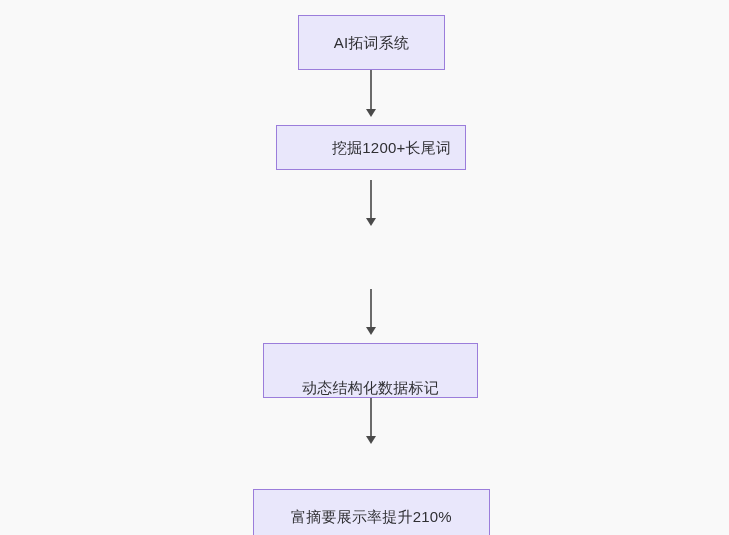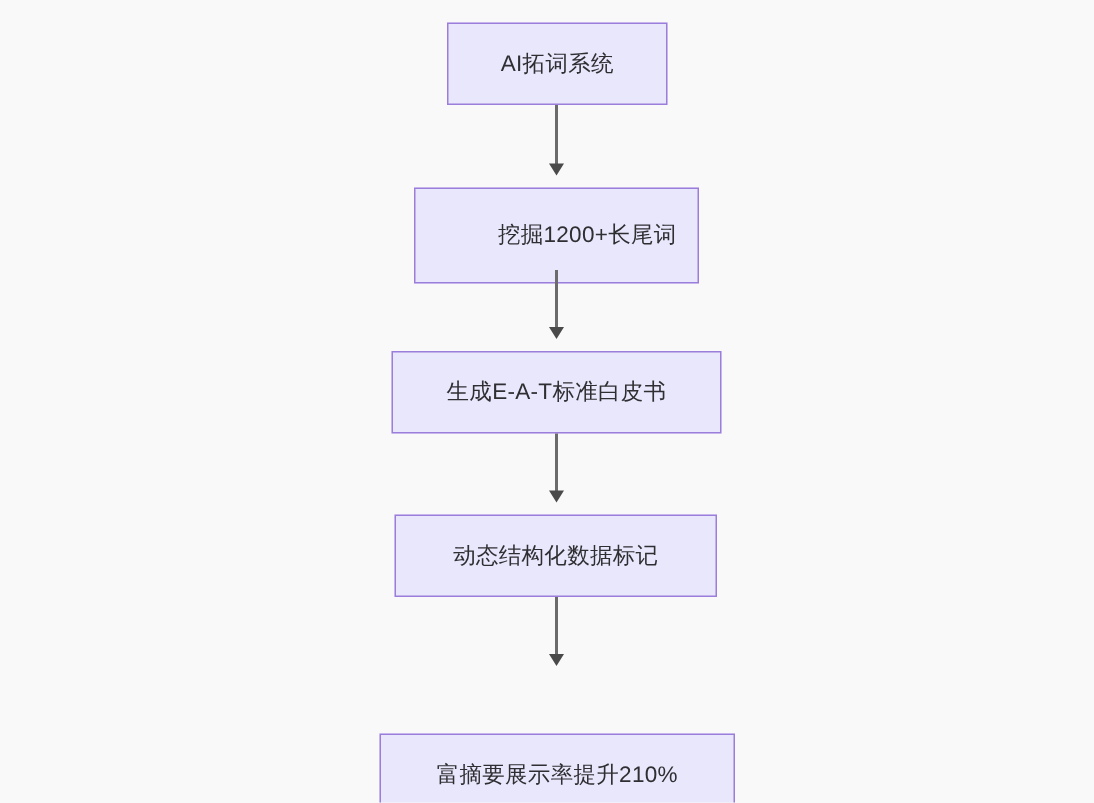--- a/index.html
+++ b/index.html
@@ -61,39 +61,36 @@
 
   <div class="node" style="left: 298px; top: 15px; width: 147px; height: 55px;">
     <span>AI拓词系统</span>
   </div>
 
   <div class="edge" style="left: 371px; top: 70px;">
     <div class="edge-line" style="height: 40px;"></div>
     <div class="edge-head" style="top: 39px;"></div>
   </div>
 
-  <div class="node" style="left: 276px; top: 125px; width: 190px; height: 64px; padding-left: 41px;">
+  <div class="node" style="left: 276px; top: 125px; width: 190px; height: 45px; padding-left: 41px;">
     <span>挖掘1200+长尾词</span>
   </div>
 
   <div class="edge" style="left: 371px; top: 180px;">
     <div class="edge-line" style="height: 39px;"></div>
     <div class="edge-head" style="top: 38px;"></div>
   </div>
 
-  <div class="node" style="left: 261px; top: 234px; width: 220px; height: 55px;">
-    <span>生成E-A-T标准白皮书</span>
-  </div>
 
   <div class="edge" style="left: 371px; top: 289px;">
     <div class="edge-line" style="height: 39px;"></div>
     <div class="edge-head" style="top: 38px;"></div>
   </div>
 
-  <div class="node" style="left: 263px; top: 343px; width: 215px; height: 55px;">
+  <div class="node" style="left: 263px; top: 343px; width: 215px; height: 55px; align-items: flex-end;">
     <span>动态结构化数据标记</span>
   </div>
 
   <div class="edge" style="left: 371px; top: 398px;">
     <div class="edge-line" style="height: 39px;"></div>
     <div class="edge-head" style="top: 38px;"></div>
   </div>
 
   <div class="node" style="left: 253px; top: 452px; width: 237px; height: 55px; margin-top: 37px;">
     <span>富摘要展示率提升210%</span>

